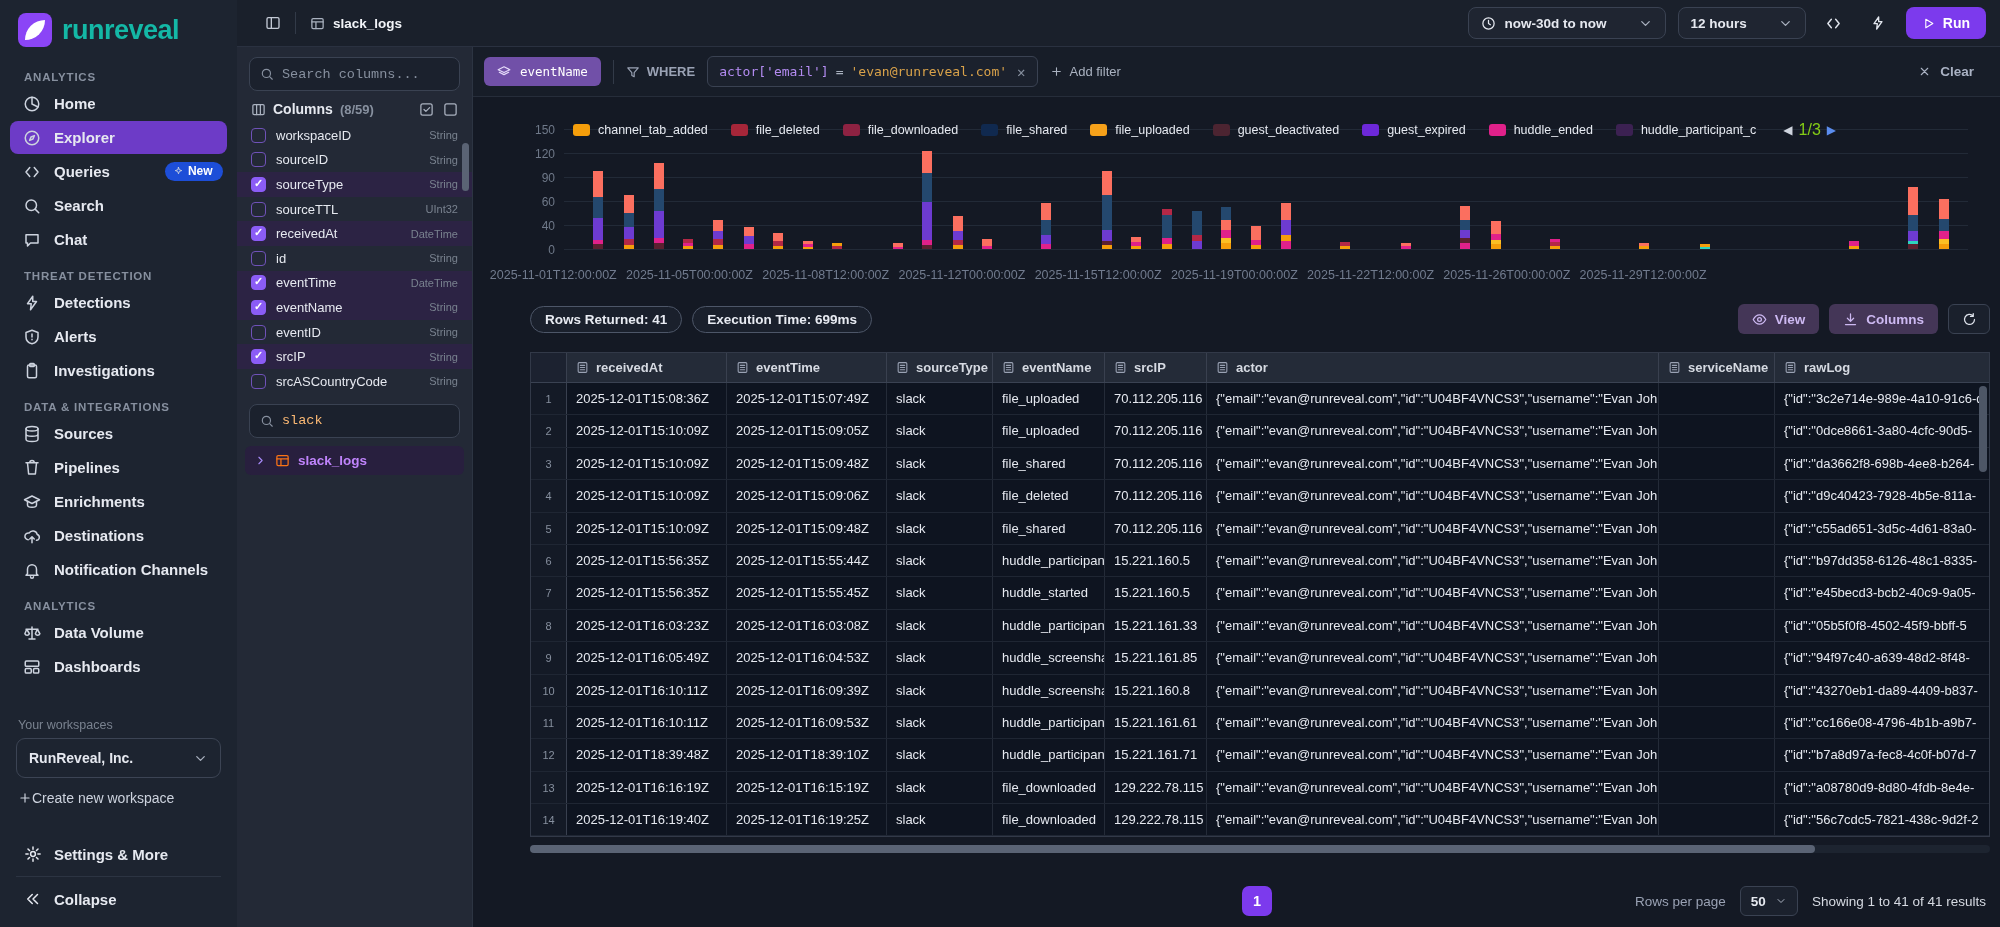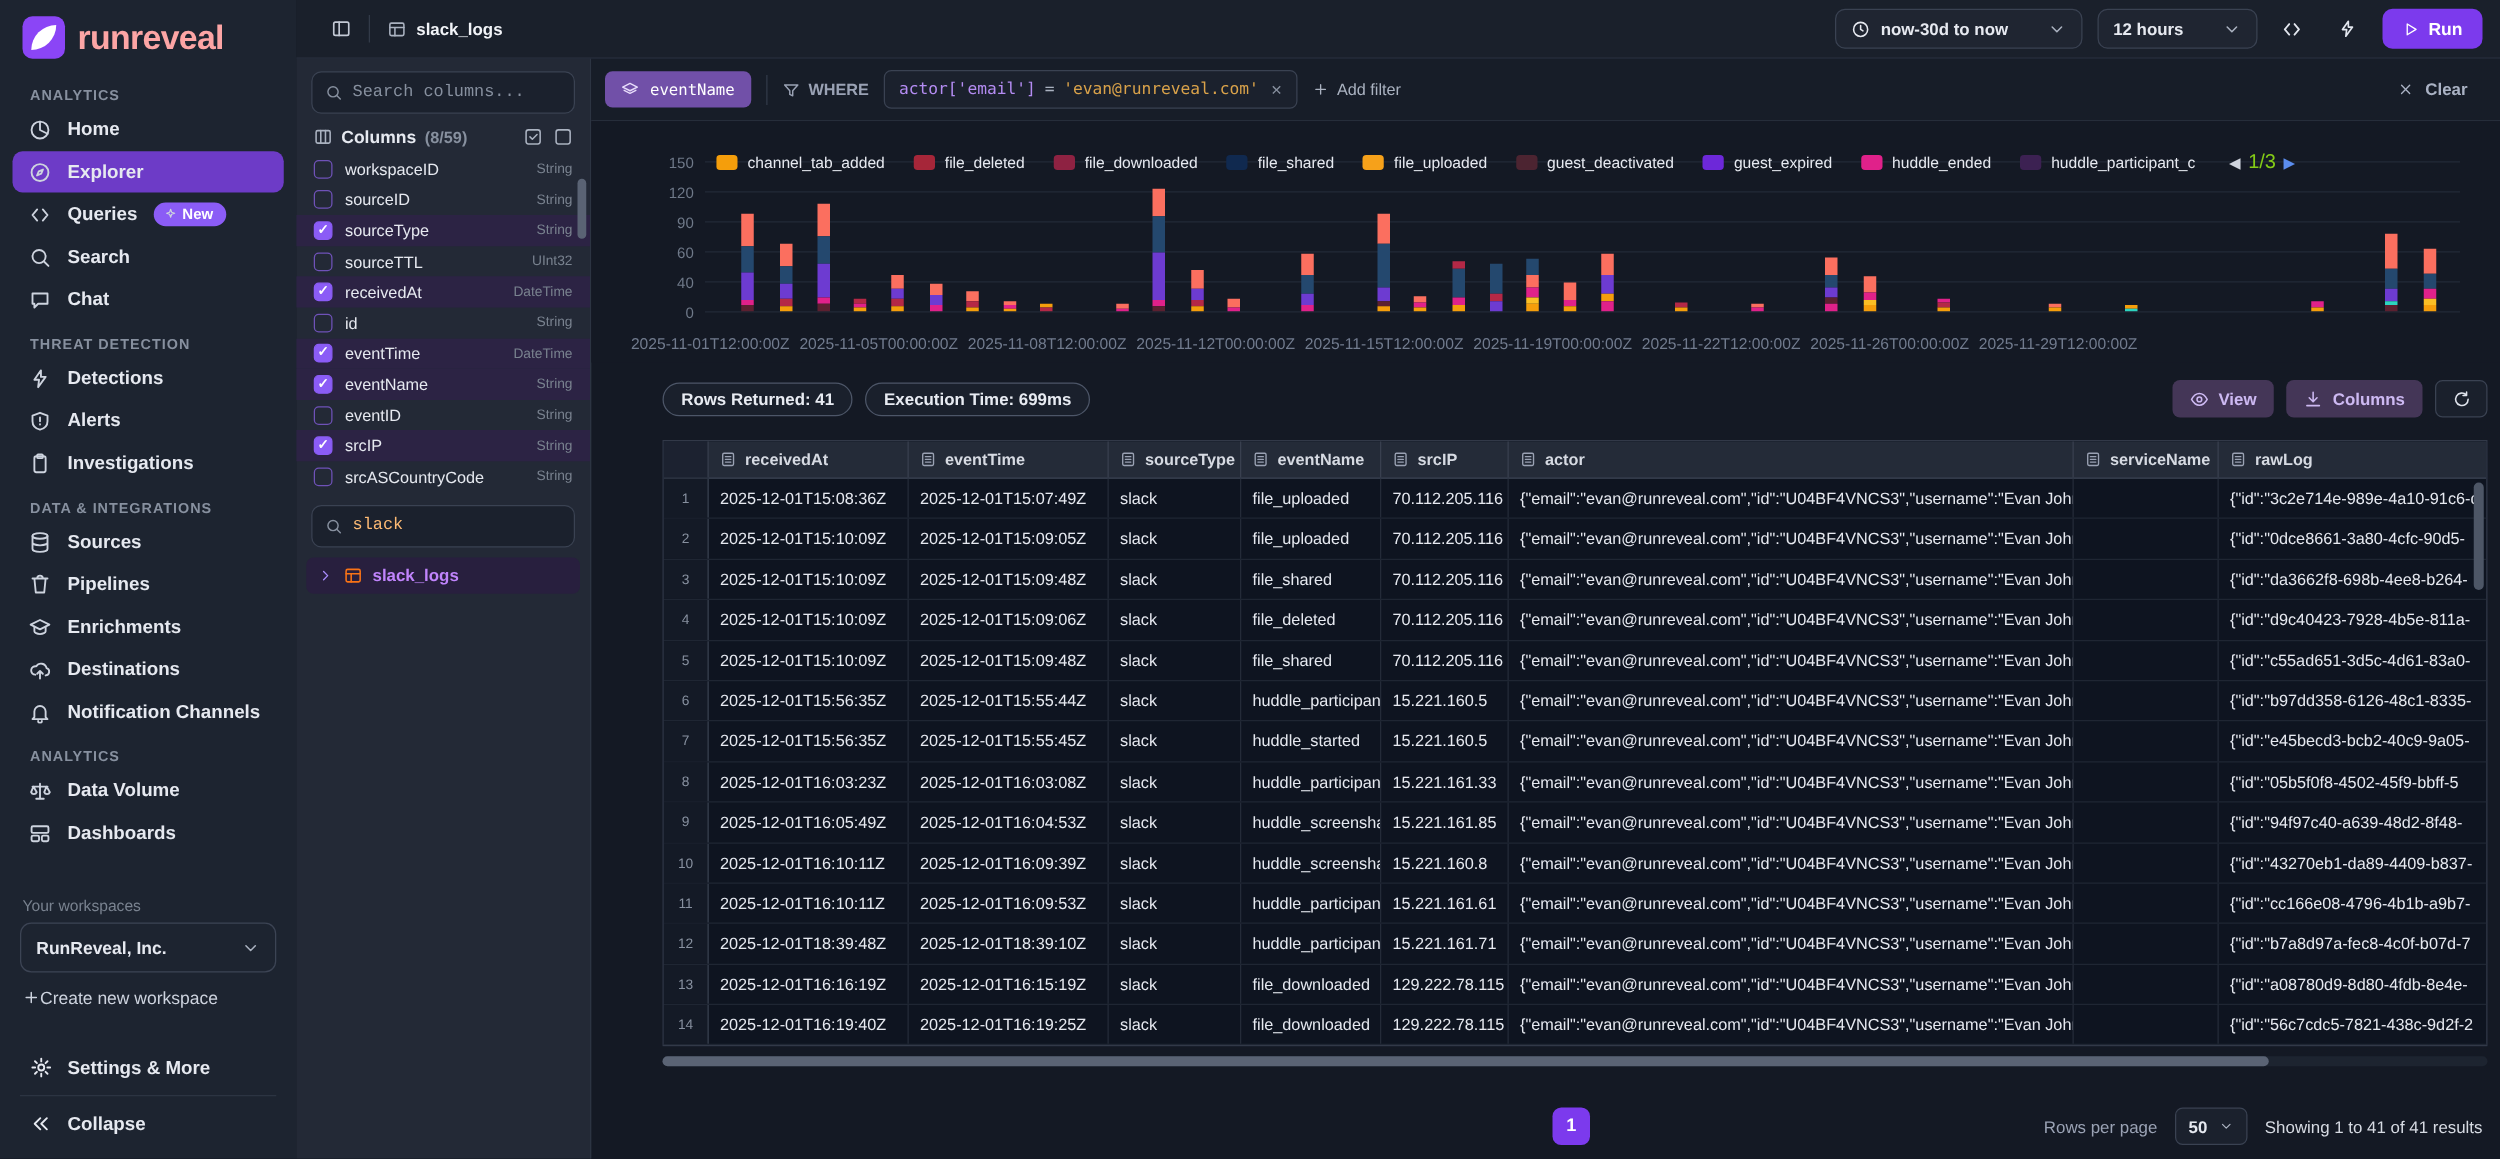--- a/index.html
+++ b/index.html
@@ -9,28 +9,28 @@
   svg.ic { width:18px; height:18px; flex:none; }
   svg.ic * { fill:none; stroke:currentColor; stroke-width:2; stroke-linecap:round; stroke-linejoin:round; }
 
   
   .sidebar { position:absolute; left:0; top:0; width:237px; height:927px; background:#1d2430;
     display:flex; flex-direction:column; z-index:5; }
   .brand { display:flex; align-items:center; gap:10px; padding:13px 18px 10px 18px; }
   .brand-mark { width:34px; height:34px; border-radius:8px; background:#8b45f6; position:relative; flex:none; }
   .brand-mark::after { content:""; position:absolute; left:7px; top:7px; width:20px; height:20px;
     background:#fff; border-radius:100% 0 100% 0; }
-  .brand-name { font-size:27px; font-weight:800; letter-spacing:-0.5px; color:#fca5a5; }
+  .brand-name { font-size:27px; font-weight:800; letter-spacing:-0.5px; color:#14b8a6; }
   .nav-section-label { margin:14px 0 4px 24px; font-size:11.5px; font-weight:700; color:#87909f; letter-spacing:.8px; }
   .nav-item { height:33px; margin:1px 10px; padding:0 13px; border-radius:8px; display:flex; align-items:center;
     gap:13px; font-size:15px; font-weight:600; color:#e6e9f0; cursor:pointer; }
   .nav-item svg.ic { color:#cdd3de; }
   .nav-item.active { background:#6d3bc7; }
-  .nav-badge { display:inline-flex; align-items:center; gap:4px; background:#8b5cf6; color:#fff;
-    border-radius:999px; padding:2px 10px 3px 8px; font-size:12px; font-weight:700; }
+  .nav-badge { display:inline-flex; align-items:center; gap:4px; background:#1d4ed8; color:#fff;
+    border-radius:999px; padding:2px 10px 3px 8px; font-size:12px; font-weight:700;margin-left:42px; }
   .nav-badge svg.ic { width:11px; height:11px; }
   .ws-label { margin:34px 0 6px 18px; font-size:12.5px; color:#79828f; }
   .ws-select { margin:0 16px; height:40px; border:1px solid #3c4454; border-radius:9px; display:flex;
     align-items:center; padding:0 12px; font-size:14px; font-weight:600; cursor:pointer; }
   .ws-select svg.ic { margin-left:auto; width:15px; height:15px; color:#aab2c0; }
   .ws-create { margin:12px 0 0 18px; display:flex; align-items:center; font-size:14px; color:#cdd3de; cursor:pointer; }
   .ws-create svg.ic { width:14px; height:14px; }
   .side-spacer { flex:1; }
   .side-bottom { padding-bottom:10px; }
   .side-row { height:36px; display:flex; align-items:center; gap:12px; padding:0 24px; font-size:15px; font-weight:700; cursor:pointer; }
@@ -109,21 +109,21 @@
     gap:23px; overflow:hidden; }
   .leg-item { display:flex; align-items:center; gap:8px; flex:none; }
   .leg-swatch { width:17px; height:12px; border-radius:3px; }
   .leg-label { font-size:12.5px; color:#e6e9f0; white-space:nowrap; }
   .leg-pager { display:flex; align-items:center; gap:6px; flex:none; margin-left:4px; }
   .pg-left { color:#cfd4de; font-size:12px; cursor:pointer; }
   .pg-num { color:#84cc16; font-size:16px; }
   .pg-right { color:#5b8def; font-size:12px; cursor:pointer; }
   .bar { position:absolute; bottom:1px; width:10px; display:flex; flex-direction:column-reverse; }
   .bar .seg { width:100%; }
-  .xlabels { position:absolute; left:91px; right:32px; bottom:6px; height:16px; }
+  .xlabels { position:absolute; left:76px; right:32px; bottom:6px; height:16px; }
   .xlab { position:absolute; transform:translateX(-50%); font-size:12.5px; color:#717b8e; white-space:nowrap; }
 
   
   .results { position:absolute; left:530px; top:303px; width:1460px; height:32px; display:flex; align-items:center; gap:10px; }
   .pill { border:1.5px solid #4d5668; border-radius:999px; padding:5px 14px; font-size:13.5px; font-weight:700;
     color:#e8ebf2; background:#1a202c; }
   .results .right { margin-left:auto; display:flex; gap:10px; align-items:center; }
   .soft-btn { background:#443657; border-radius:6px; height:30px; display:flex; align-items:center; gap:8px;
     padding:0 14px; color:#cdb9f2; font-size:13.5px; font-weight:700; cursor:pointer; }
   .soft-btn svg.ic { width:15px; height:15px; }

